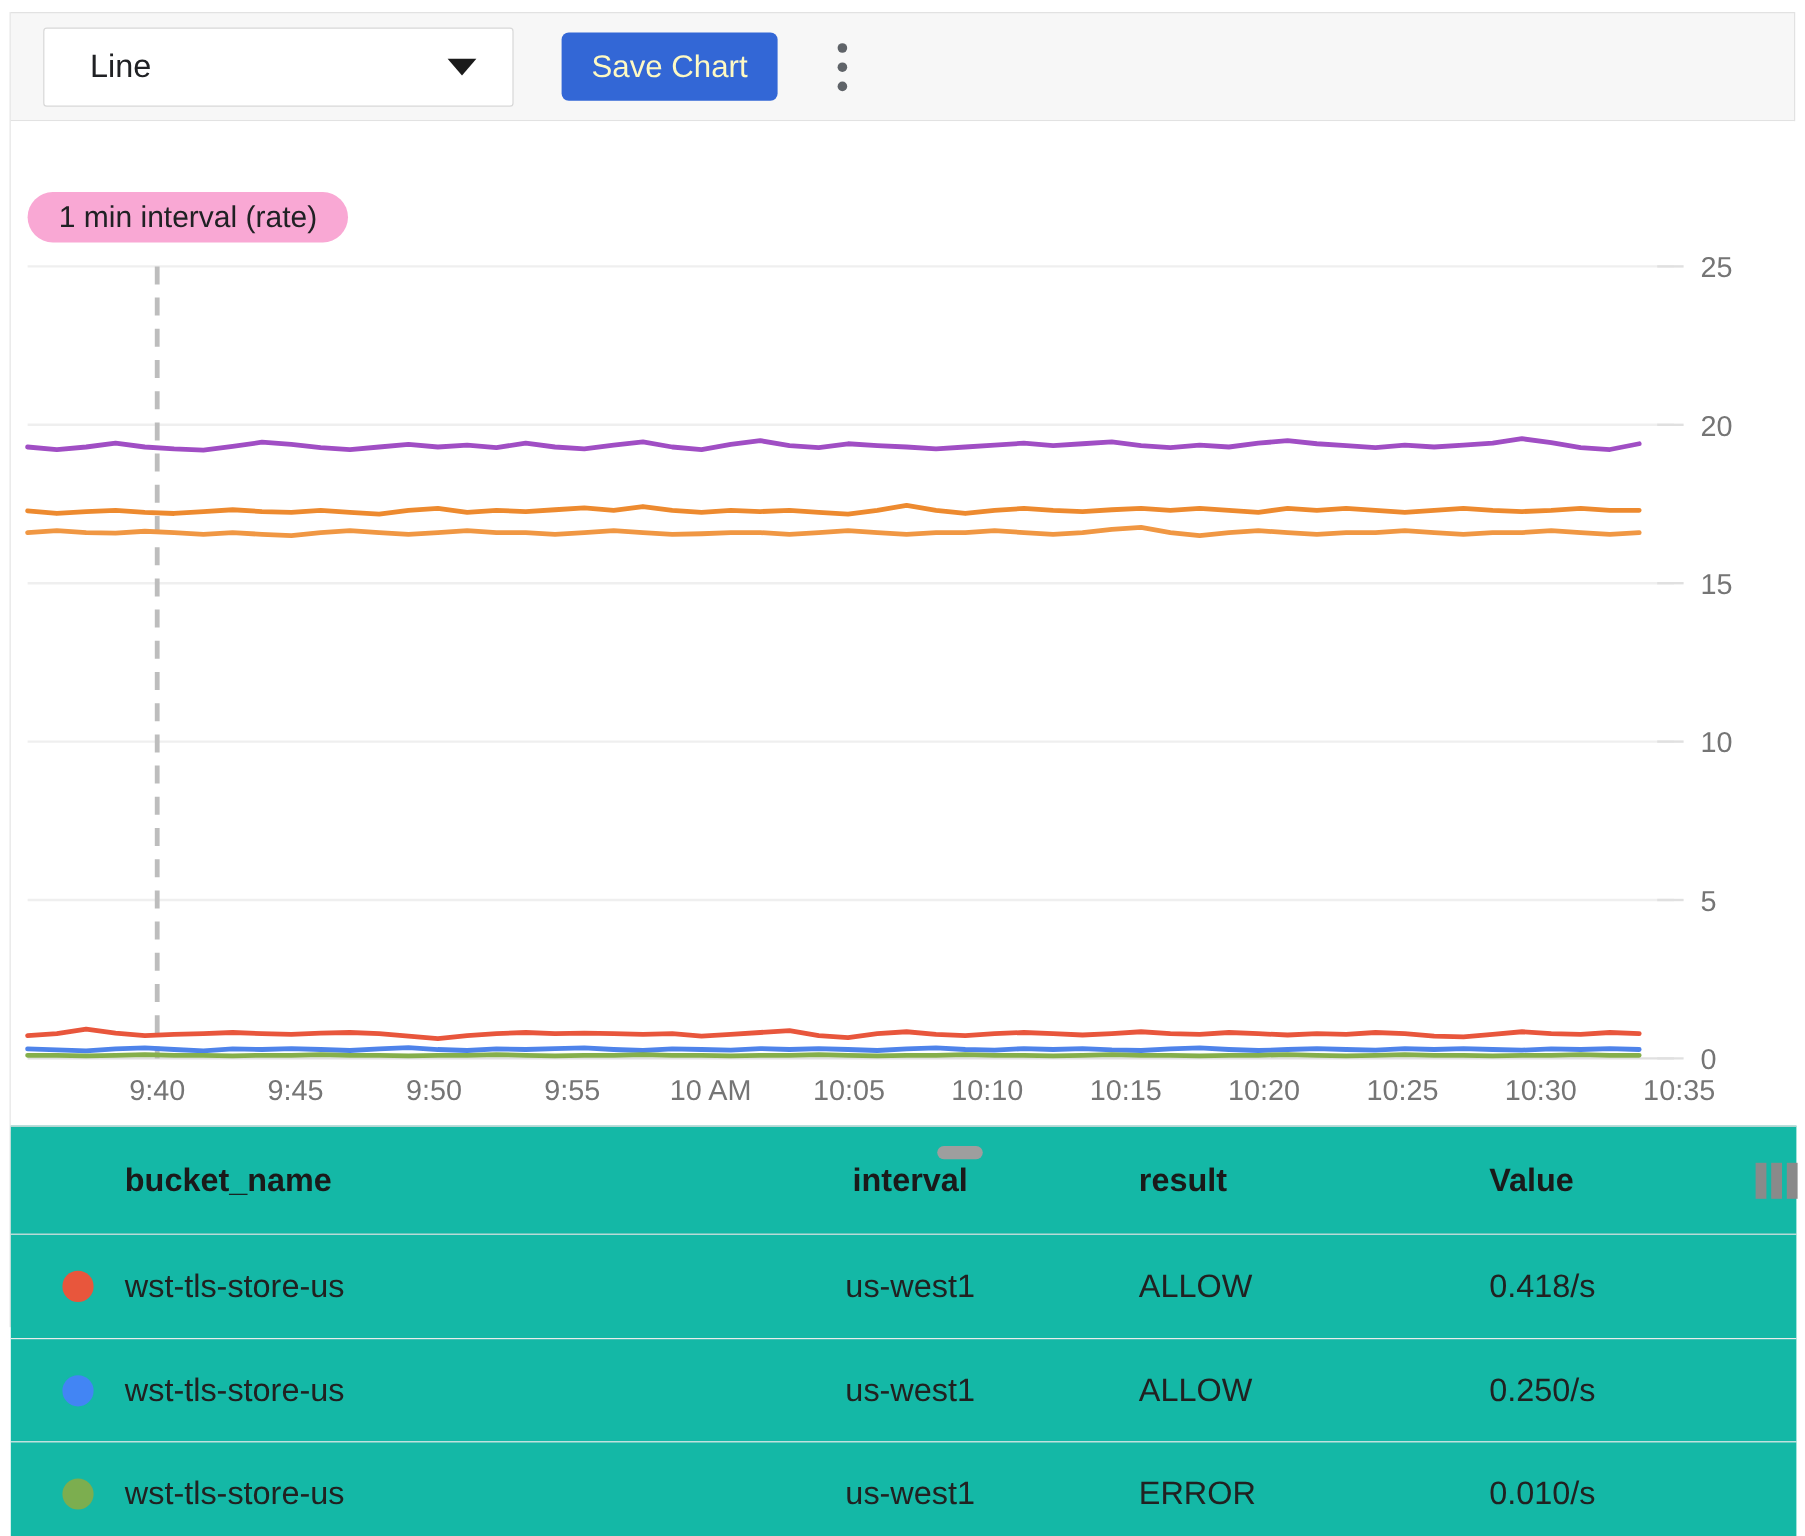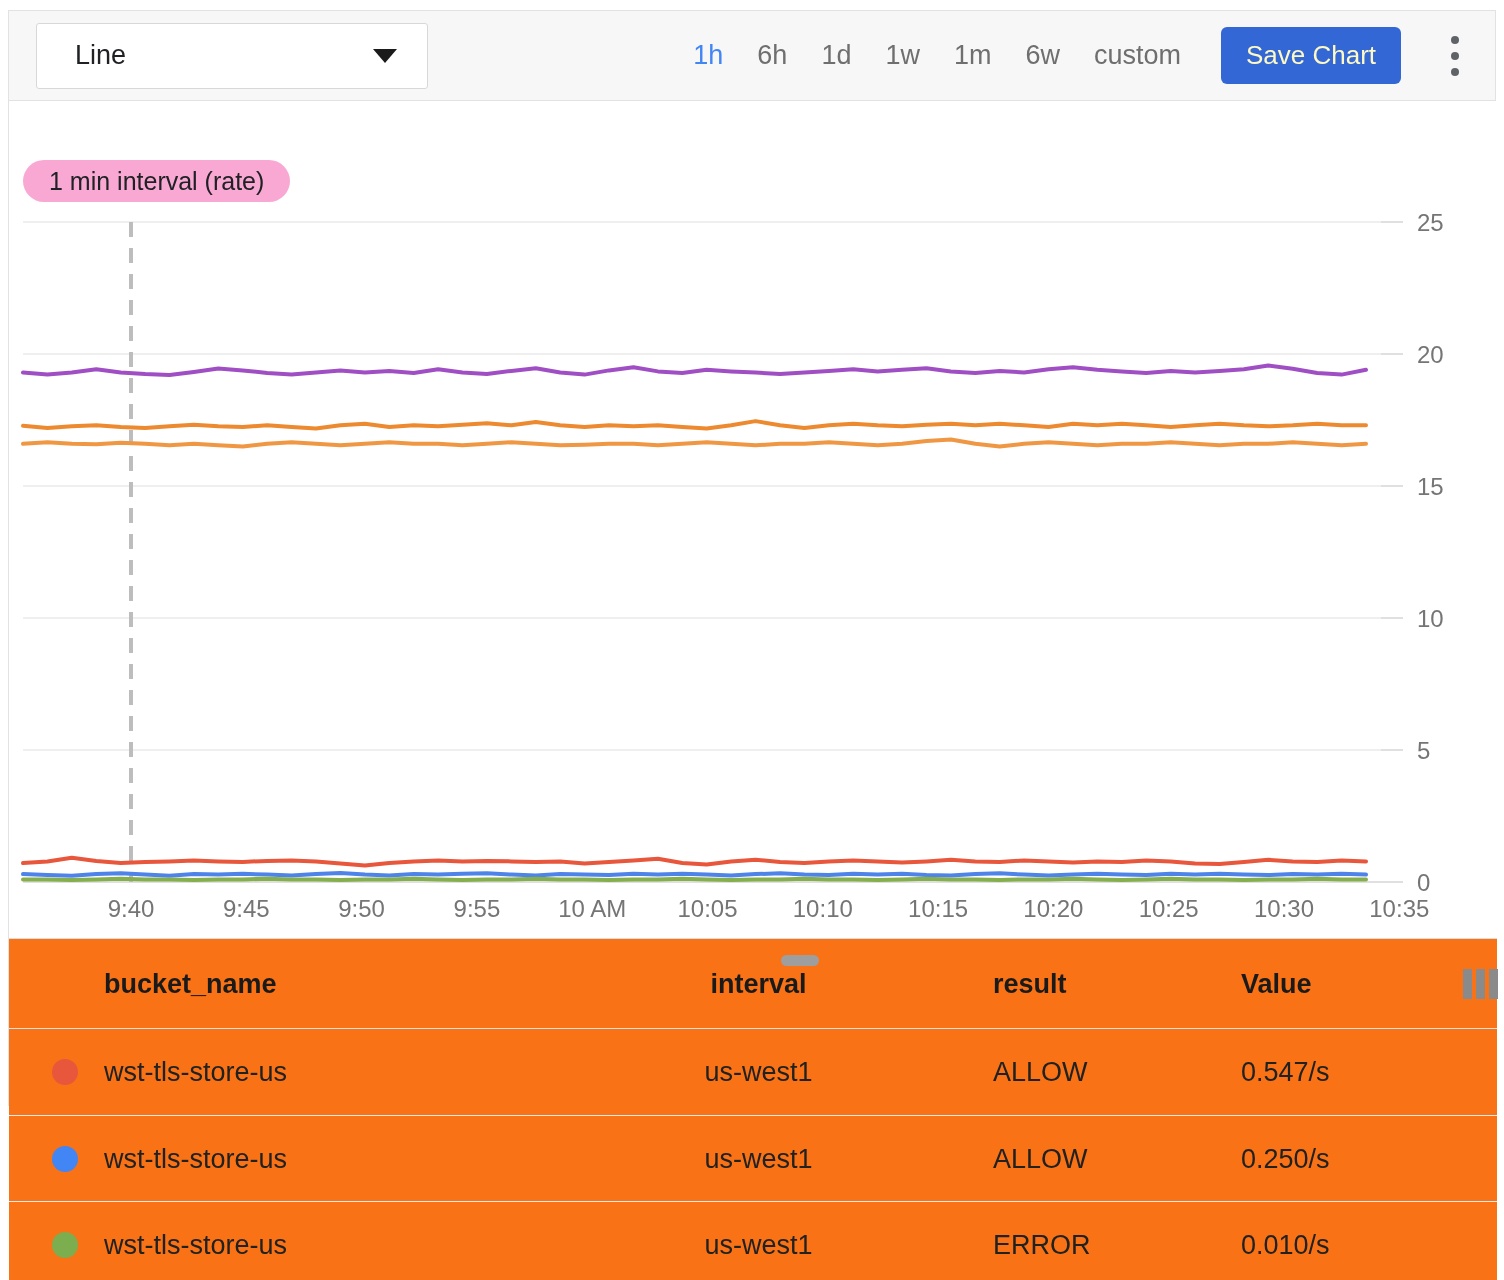--- a/index.html
+++ b/index.html
@@ -46,61 +46,52 @@
   
   .chart-area{position:absolute;left:0;top:91px;width:1488px;height:842px;background:#ffffff;}
   .interval-badge{
     position:absolute;left:14px;top:59px;height:42px;padding:0 26px;border-radius:21px;
     background:#f9a8d4;display:flex;align-items:center;font-size:25px;color:#202124;
   }
   .chart-svg{position:absolute;left:0;top:0;}
   .axis-label{font-size:24px;fill:#757575;}
   
   .table-section{
-    position:absolute;left:0;top:928px;width:1488px;height:342px;background:#f97316;
+    position:absolute;left:0;top:928px;width:1488px;height:342px;background:#14b8a6;
     border-top:1px solid #dcdcdc;
   }
   .drag-handle{
     position:absolute;left:50%;top:16px;transform:translateX(28px);
     width:38px;height:11px;border-radius:6px;background:#9e9e9e;cursor:row-resize;
   }
   .thead{position:absolute;left:0;top:0;width:100%;height:90px;border-bottom:1px solid #e2e2e2;box-sizing:border-box;}
   .trow{position:absolute;left:0;width:100%;height:86px;box-sizing:border-box;}
   .trow + .trow{border-top:1px solid #ebebeb;}
   .cell{position:absolute;top:50%;transform:translateY(-50%);font-size:27px;color:#212121;white-space:nowrap;}
   .cell.hdr{font-weight:bold;color:#1a1a1a;}
   .c-dot{left:43px;width:26px;height:26px;border-radius:50%;}
   .c-bucket{left:95px;}
   .c-location{left:632px;width:235px;text-align:center;}
-  .c-result{left:984px;}
+  .c-result{left:940px;}
   .c-value{left:1232px;width:205px;text-align:left;}
   .cols-icon{
     position:absolute;left:1454px;top:50%;transform:translateY(-50%);
     display:flex;gap:4px;cursor:pointer;
   }
   .cols-icon i{display:block;width:9px;height:30px;background:#8a8a8a;}
 </style>
 </head>
 <body>
 
 <div class="card">
 
   <div class="toolbar">
     <div class="dropdown">
       <span>Line</span>
       <span class="caret-down"></span>
-    </div>
-    <div class="time-ranges">
-      <span class="time-range active">1h</span>
-      <span class="time-range">6h</span>
-      <span class="time-range">1d</span>
-      <span class="time-range">1w</span>
-      <span class="time-range">1m</span>
-      <span class="time-range">6w</span>
-      <span class="time-range">custom</span>
     </div>
     <button class="save-btn">Save Chart</button>
     <div class="kebab">
       <span class="dot"></span>
       <span class="dot"></span>
       <span class="dot"></span>
     </div>
   </div>
 
   <div class="chart-area">
@@ -159,21 +150,21 @@
           <i></i>
           <i></i>
         </span>
     </div>
 
     <div class="trow" style="top:90px">
       <span class="cell c-dot" style="background: rgb(232, 86, 60);"></span>
       <span class="cell c-bucket">wst-tls-store-us</span>
       <span class="cell c-location">us-west1</span>
       <span class="cell c-result">ALLOW</span>
-      <span class="cell c-value">0.547/s</span>
+      <span class="cell c-value">0.418/s</span>
     </div>
 
     <div class="trow" style="top:176px">
       <span class="cell c-dot" style="background: rgb(66, 133, 244);"></span>
       <span class="cell c-bucket">wst-tls-store-us</span>
       <span class="cell c-location">us-west1</span>
       <span class="cell c-result">ALLOW</span>
       <span class="cell c-value">0.250/s</span>
     </div>
 

